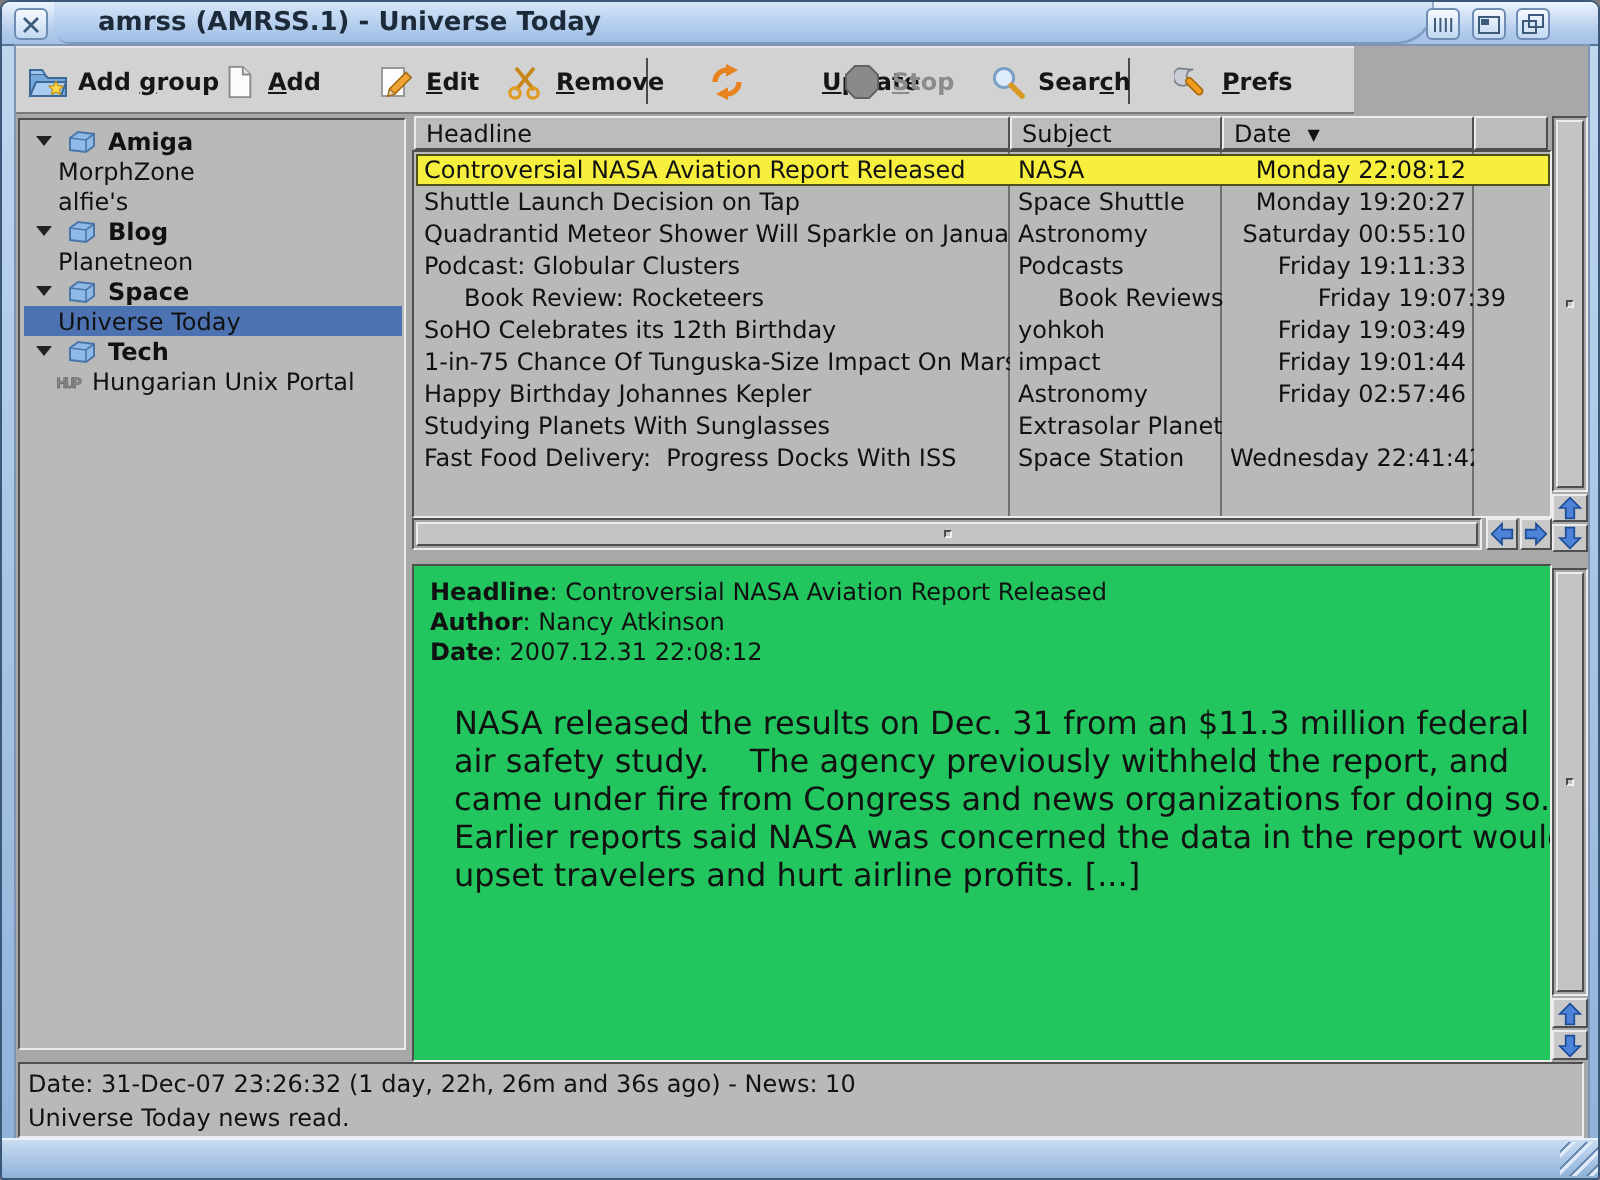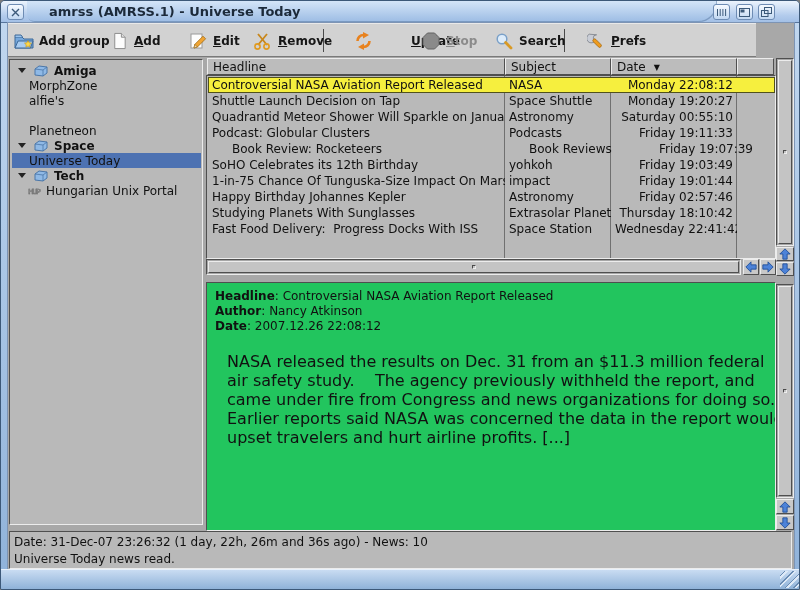--- a/index.html
+++ b/index.html
@@ -18,21 +18,21 @@
     background:linear-gradient(180deg,#d4e5f8,#9cbce4);
     border-radius:0 0 18px 8px; box-shadow:inset -1px -1px 0 rgba(80,110,150,.45); }
   .title-text { position:absolute; left:48px; top:3px; font-size:13px; font-weight:bold; color:#1c2a3a; }
   .gadget { position:absolute; top:3px; width:17px; height:16px;
     background:linear-gradient(180deg,#f6faff,#c2d8f2); border:1px solid #6e8cb4;
     border-radius:3px; display:flex; align-items:center; justify-content:center; }
   .gadget svg { display:block; }
   
   .client { position:absolute; left:7px; top:22px; width:786px; height:548px;
     background:#a8a8a8; box-shadow:0 0 0 1px #7d94b4; }
-  .toolbar { position:absolute; left:0; top:0; width:748px; height:34px;
+  .toolbar { position:absolute; left:0; top:0; width:669px; height:34px;
     background:#d2d2d2; border-top:1px solid #e9e9e9; border-bottom:1px solid #7a7a7a; }
   .tb-btn { position:absolute; top:0; height:33px; display:flex; align-items:center; gap:5px;
     font-weight:bold; font-size:12px; color:#161616; cursor:default; }
   .tb-btn.disabled { color:#8b8b8b;justify-content:space-between; }
   .tb-btn u { text-decoration:underline; }
   .tb-sep { position:absolute; top:5px; width:1px; height:23px; background:#4a4a4a; }
   .tbicon { width:20px; height:19px; display:inline-flex; align-items:center; justify-content:center; }
   
   .sunken { border:1px solid; border-color:#4f4f4f #ececec #ececec #4f4f4f; }
   .raised { border:1px solid; border-color:#ececec #4f4f4f #4f4f4f #ececec; }
@@ -217,20 +217,28 @@
               <path d="M1 4 L9 5 L13 2 M9 5 L9 11" fill="none" stroke="#4a76a8" stroke-width="0.8"></path>
             </svg></span>
           <span style="margin-left: 6px;">Amiga</span>
         </div>
         <div class="tree-row" style="top: 33px;">
           <span style="margin-left: 17px;">alfie's</span>
         </div>
         <div class="tree-row" style="top: 18px;">
           <span style="margin-left: 17px;">MorphZone</span>
         </div>
+        <div class="tree-row group" style="top: 48px;">
+          <span class="tw tri-down"></span>
+          <span class="tw" style="margin-left: 8px; height: 12px;"><svg width="14" height="12" viewBox="0 0 14 12">
+              <path d="M1 4 L5 1 L13 2 L13 8 L9 11 L1 10 Z" fill="#8fb9e6" stroke="#4a76a8"></path>
+              <path d="M1 4 L9 5 L13 2 M9 5 L9 11" fill="none" stroke="#4a76a8" stroke-width="0.8"></path>
+            </svg></span>
+          <span style="margin-left: 6px;">Blog</span>
+        </div>
         <div class="tree-row" style="top: 63px;">
           <span style="margin-left: 17px;">Planetneon</span>
         </div>
         <div class="tree-row group" style="top: 78px;">
           <span class="tw tri-down"></span>
           <span class="tw" style="margin-left: 8px; height: 12px;"><svg width="14" height="12" viewBox="0 0 14 12">
               <path d="M1 4 L5 1 L13 2 L13 8 L9 11 L1 10 Z" fill="#8fb9e6" stroke="#4a76a8"></path>
               <path d="M1 4 L9 5 L13 2 M9 5 L9 11" fill="none" stroke="#4a76a8" stroke-width="0.8"></path>
             </svg></span>
           <span style="margin-left: 6px;">Space</span>
@@ -265,21 +273,21 @@
         <div class="colsep" style="left:403px;"></div>
         <div class="colsep" style="left:529px;"></div>
       <div class="lrow" style="top: 1px; background: rgb(246, 239, 62); box-shadow: rgb(81, 81, 28) 0px 0px 0px 1px inset; z-index: 2;"><span class="c c0">Controversial NASA Aviation Report Released</span><span class="c c1">NASA</span><span class="c c2">Monday 22:08:12</span><span class="c c3"></span></div>
           <div class="lrow" style="top: 17px;"><span class="c c0">Shuttle Launch Decision on Tap</span><span class="c c1">Space Shuttle</span><span class="c c2">Monday 19:20:27</span><span class="c c3"></span></div>
           <div class="lrow" style="top: 33px;"><span class="c c0">Quadrantid Meteor Shower Will Sparkle on January 3rd</span><span class="c c1">Astronomy</span><span class="c c2">Saturday 00:55:10</span><span class="c c3"></span></div>
           <div class="lrow" style="top: 49px;"><span class="c c0">Podcast: Globular Clusters</span><span class="c c1">Podcasts</span><span class="c c2">Friday 19:11:33</span><span class="c c3"></span></div>
           <div class="lrow" style="top: 65px; padding-left: 20px;"><span class="c c0">Book Review: Rocketeers</span><span class="c c1">Book Reviews</span><span class="c c2">Friday 19:07:39</span><span class="c c3"></span></div>
           <div class="lrow" style="top: 81px;"><span class="c c0">SoHO Celebrates its 12th Birthday</span><span class="c c1">yohkoh</span><span class="c c2">Friday 19:03:49</span><span class="c c3"></span></div>
           <div class="lrow" style="top: 97px;"><span class="c c0">1-in-75 Chance Of Tunguska-Size Impact On Mars</span><span class="c c1">impact</span><span class="c c2">Friday 19:01:44</span><span class="c c3"></span></div>
           <div class="lrow" style="top: 113px;"><span class="c c0">Happy Birthday Johannes Kepler</span><span class="c c1">Astronomy</span><span class="c c2">Friday 02:57:46</span><span class="c c3"></span></div>
-          <div class="lrow" style="top: 129px;"><span class="c c0">Studying Planets With Sunglasses</span><span class="c c1">Extrasolar Planets</span><span class="c c2">Thursday 18:10:42</span><span class="c c3"></span></div>
+          <div class="lrow" style="top: 129px;"><span class="c c0">Studying Planets With Sunglasses</span><span class="c c1">Extrasolar Planets</span><span class="c c3"></span></div>
           <div class="lrow" style="top: 145px;"><span class="c c0">Fast Food Delivery:  Progress Docks With ISS</span><span class="c c1">Space Station</span><span class="c c2">Wednesday 22:41:42</span><span class="c c3"></span></div>
         </div>
 
       <div class="track sunken" style="left:0; top:201px; width:535px; height:16px;">
         <div class="thumb raised" style="left:1px; top:1px; right:1px; bottom:1px;">
             <span class="grip"></span>
           </div>
       </div>
       <div class="sbtn raised" style="left:537px; top:201px; width:16px; height:16px;">
         <span>
@@ -314,21 +322,21 @@
               <path d="M7 1 L13 7 H9.5 V13 H4.5 V7 H1 Z" fill="#4c82d8" stroke="#1e4c94"></path>
             </svg>
           </span>
       </div>
     </div>
 
     <div class="detailpane">
       <div class="detail-body sunken">
         <div class="dfield" style="top:6px;"><b>Headline</b><span>: </span><span>Controversial NASA Aviation Report Released</span></div>
         <div class="dfield" style="top:21px;"><b>Author</b><span>: </span><span>Nancy Atkinson</span></div>
-        <div class="dfield" style="top:36px;"><b>Date</b><span>: </span><span>2007.12.26 22:08:12</span></div>
+        <div class="dfield" style="top:36px;"><b>Date</b><span>: </span><span>2007.12.31 22:08:12</span></div>
         <div class="dbody">NASA released the results on Dec. 31 from an $11.3 million federal air safety study.    The agency previously withheld the report, and came under fire from Congress and news organizations for doing so.  Earlier reports said NASA was concerned the data in the report would upset travelers and hurt airline profits. [...]</div>
       </div>
       <div class="track sunken" style="left:570px; top:2px; width:18px; height:214px;">
         <div class="thumb raised vthumb" style="left:1px; top:1px; right:1px; bottom:1px;">
             <span class="grip"></span>
           </div>
       </div>
       <div class="sbtn raised" style="left:570px; top:217px; width:18px; height:15px;">
         <span>
             <svg width="12" height="12" viewBox="0 0 14 14">

